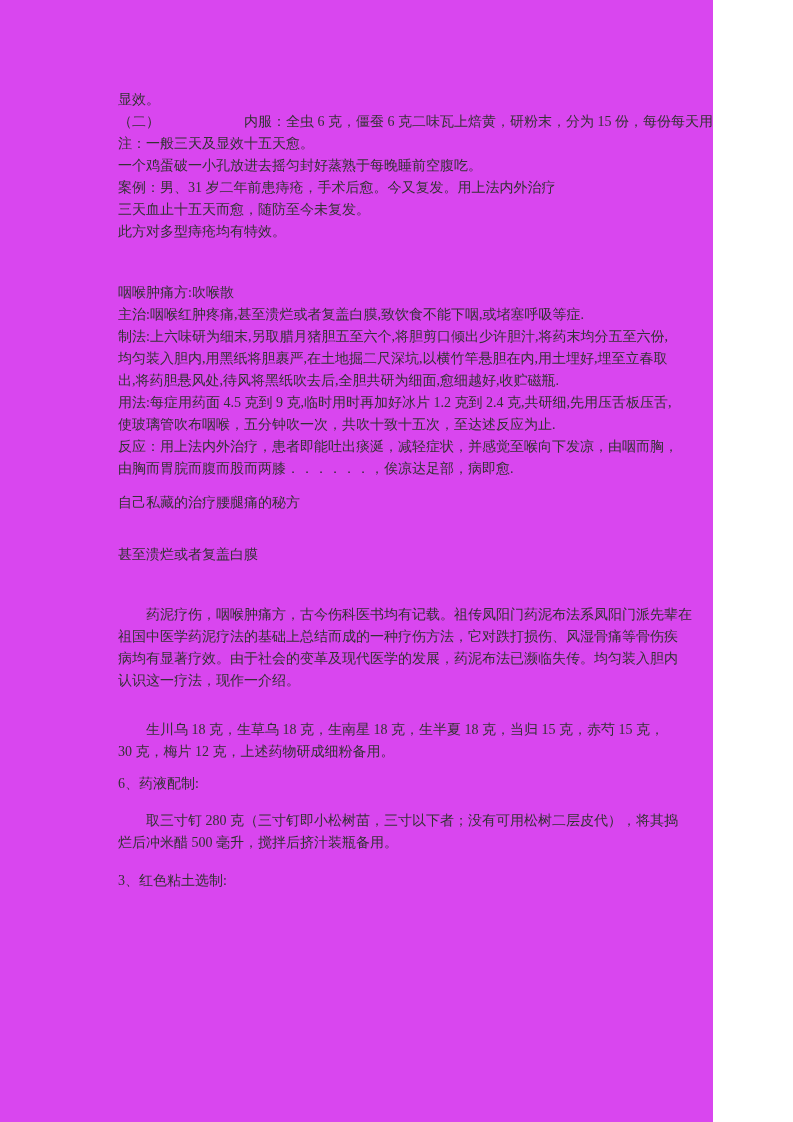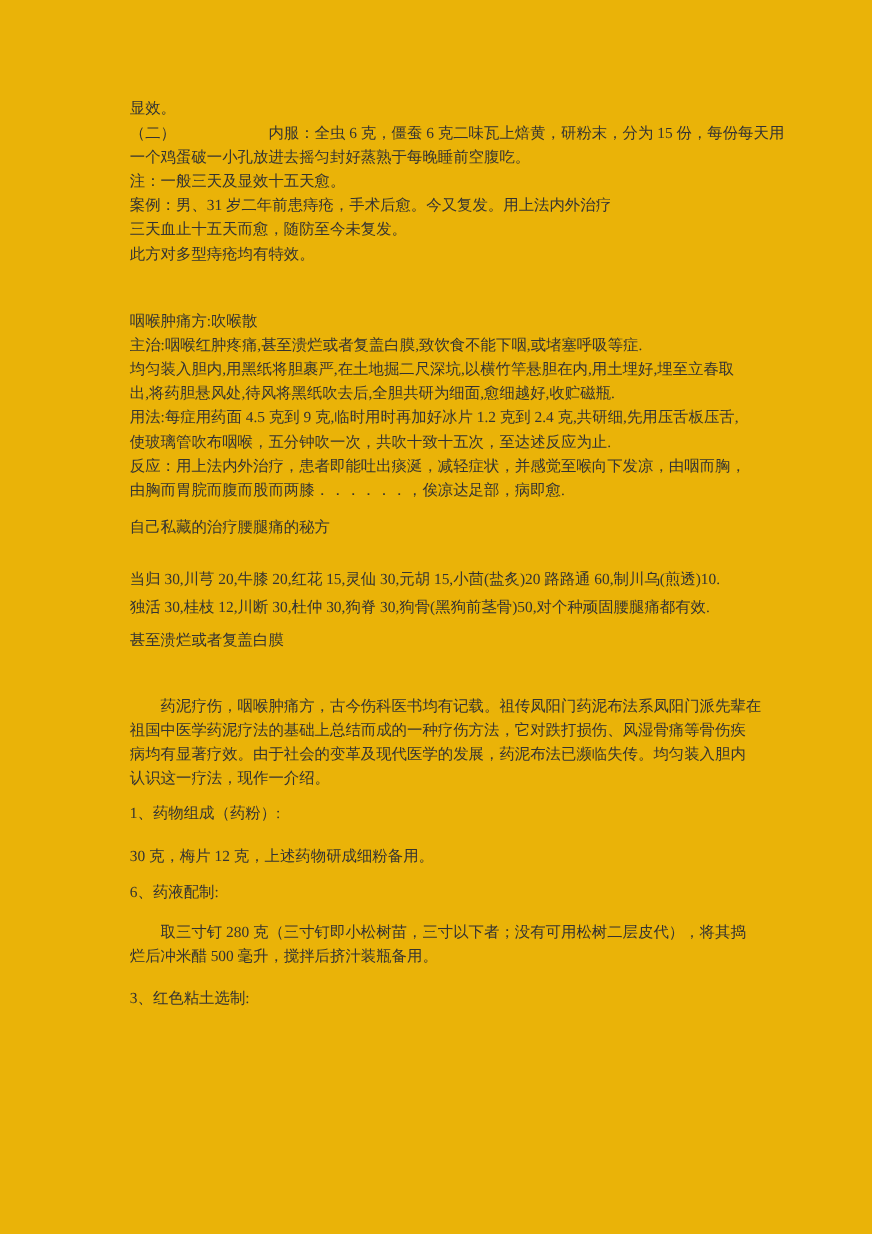--- a/index.html
+++ b/index.html
@@ -2,23 +2,23 @@
 <html><head>
 <meta charset="utf-8">
 <style>
   html, body {
     margin: 0;
     padding: 0;
     background: #ffffff;
   }
   .page {
     position: relative;
-    width: 793px;
+    width: 713px;
     height: 1122px;
-    background: #eab308;
+    background: #d946ef;
     overflow: hidden;
     font-family: "Liberation Serif", "DejaVu Serif", serif;
   }
   .doc {
     position: absolute;
     left: 118px;
     top: 89px;
     width: 600px;
     color: #333333;
     font-size: 14px;
@@ -45,68 +45,65 @@
 </style>
 </head>
 <body>
 
 <div class="page">
   <div class="doc">
 
     <section>
       <p class="ln">显效。</p>
       <p class="ln">（二）　　　　　　内服：全虫 6 克，僵蚕 6 克二味瓦上焙黄，研粉末，分为 15 份，每份每天用</p>
+      <p class="ln">注：一般三天及显效十五天愈。</p>
       <p class="ln">一个鸡蛋破一小孔放进去摇匀封好蒸熟于每晚睡前空腹吃。</p>
-      <p class="ln">注：一般三天及显效十五天愈。</p>
       <p class="ln">案例：男、31 岁二年前患痔疮，手术后愈。今又复发。用上法内外治疗</p>
       <p class="ln">三天血止十五天而愈，随防至今未复发。</p>
       <p class="ln">此方对多型痔疮均有特效。</p>
     </section>
 
     <div class="sp-a"></div>
 
     <section>
       <p class="ln">咽喉肿痛方:吹喉散</p>
       <p class="ln">主治:咽喉红肿疼痛,甚至溃烂或者复盖白膜,致饮食不能下咽,或堵塞呼吸等症.</p>
+      <p class="ln">制法:上六味研为细末,另取腊月猪胆五至六个,将胆剪口倾出少许胆汁,将药末均分五至六份,</p>
       <p class="ln">均匀装入胆内,用黑纸将胆裹严,在土地掘二尺深坑,以横竹竿悬胆在内,用土埋好,埋至立春取</p>
       <p class="ln">出,将药胆悬风处,待风将黑纸吹去后,全胆共研为细面,愈细越好,收贮磁瓶.</p>
       <p class="ln">用法:每症用药面 4.5 克到 9 克,临时用时再加好冰片 1.2 克到 2.4 克,共研细,先用压舌板压舌,</p>
       <p class="ln">使玻璃管吹布咽喉，五分钟吹一次，共吹十致十五次，至达述反应为止.</p>
       <p class="ln">反应：用上法内外治疗，患者即能吐出痰涎，减轻症状，并感觉至喉向下发凉，由咽而胸，</p>
       <p class="ln">由胸而胃脘而腹而股而两膝．．．．．．，俟凉达足部，病即愈.</p>
     </section>
 
     <div class="sp-b"></div>
 
     <section>
       <p class="ln">自己私藏的治疗腰腿痛的秘方</p>
       <div class="sp-c"></div>
-      <div class="formula">
-        <p class="ln">当归 30,川芎 20,牛膝 20,红花 15,灵仙 30,元胡 15,小茴(盐炙)20 路路通 60,制川乌(煎透)10.</p>
-        <p class="ln">独活 30,桂枝 12,川断 30,杜仲 30,狗脊 30,狗骨(黑狗前茎骨)50,对个种顽固腰腿痛都有效.</p>
-      </div>
     </section>
 
     <div class="sp-d"></div>
 
     <section>
       <p class="ln">甚至溃烂或者复盖白膜</p>
       <div class="sp-e"></div>
 
       <div>
         <p class="ln">　　药泥疗伤，咽喉肿痛方，古今伤科医书均有记载。祖传凤阳门药泥布法系凤阳门派先辈在</p>
         <p class="ln">祖国中医学药泥疗法的基础上总结而成的一种疗伤方法，它对跌打损伤、风湿骨痛等骨伤疾</p>
         <p class="ln">病均有显著疗效。由于社会的变革及现代医学的发展，药泥布法已濒临失传。均匀装入胆内</p>
         <p class="ln">认识这一疗法，现作一介绍。</p>
       </div>
 
       <div class="sp-f"></div>
-      <p class="ln">1、药物组成（药粉）:</p>
       <div class="sp-g"></div>
       <div>
+        <p class="ln">　　生川乌 18 克，生草乌 18 克，生南星 18 克，生半夏 18 克，当归 15 克，赤芍 15 克，</p>
         <p class="ln">30 克，梅片 12 克，上述药物研成细粉备用。</p>
       </div>
 
       <div class="sp-h"></div>
       <p class="ln">6、药液配制:</p>
       <div class="sp-i"></div>
       <div>
         <p class="ln">　　取三寸钉 280 克（三寸钉即小松树苗，三寸以下者；没有可用松树二层皮代），将其捣</p>
         <p class="ln">烂后冲米醋 500 毫升，搅拌后挤汁装瓶备用。</p>
       </div>

